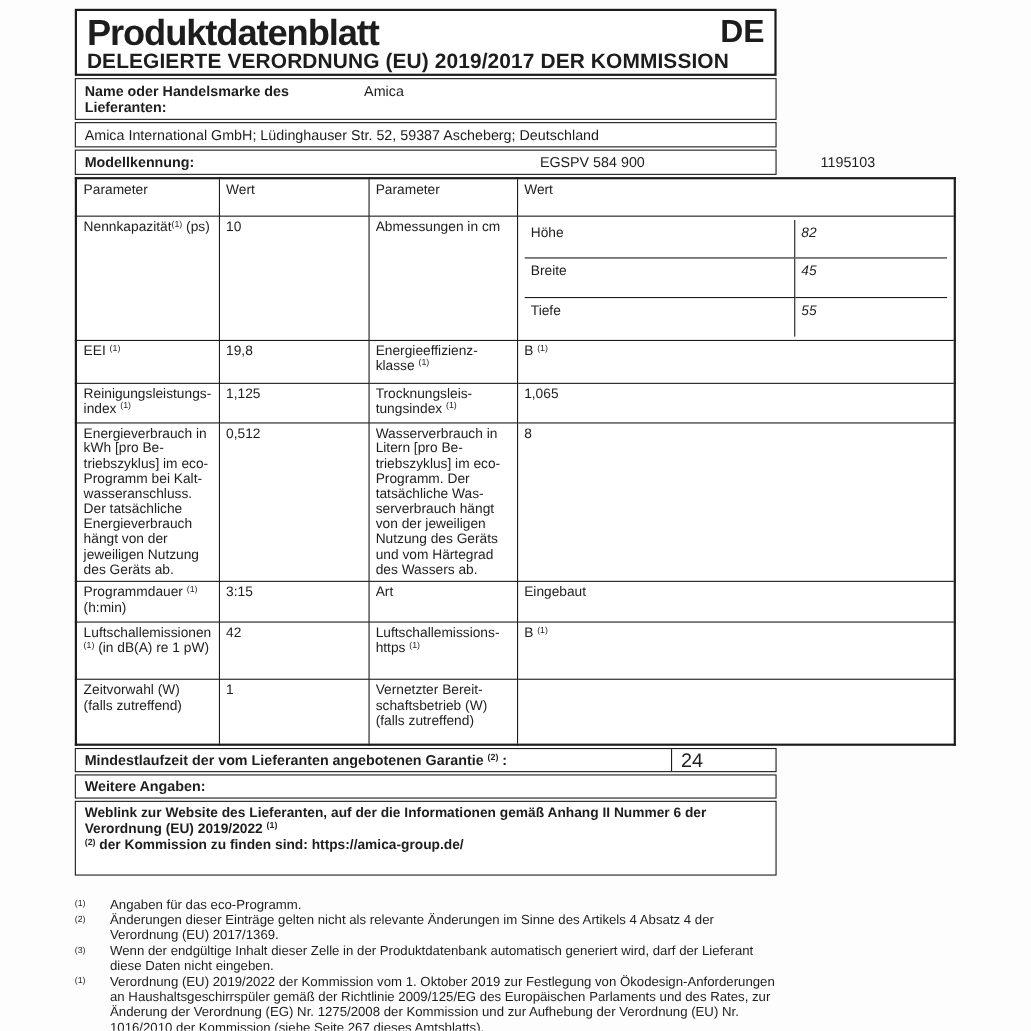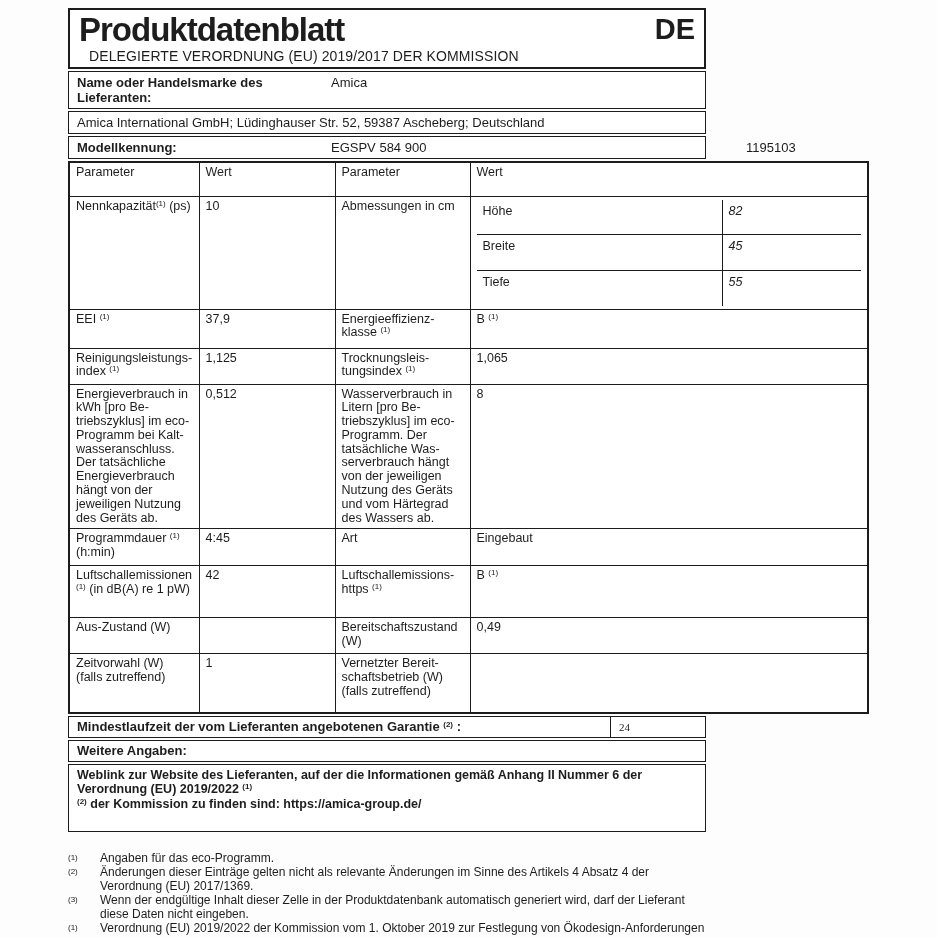--- a/index.html
+++ b/index.html
@@ -10,27 +10,27 @@
     -webkit-font-smoothing:antialiased;
   }
   .sheet{position:absolute;left:68px;top:8px;width:638px;}
   .box{border:2px solid #1c1c1c;margin-top:2px;background:#fff;box-sizing:border-box;}
 
   
   .title-box{padding:1px 9px 3px 9px;margin-top:0;}
   .title-row{display:flex;justify-content:space-between;align-items:flex-start;}
   .doc-title{margin:0;font-size:33px;font-weight:bold;letter-spacing:-1px;line-height:38px;}
   .lang-badge{font-size:29px;font-weight:bold;line-height:36px;}
-  .doc-subtitle{font-size:14px;font-weight:normal;letter-spacing:.1px;line-height:15px;margin-left:10px;}
+  .doc-subtitle{font-size:19px;font-weight:bold;letter-spacing:.1px;line-height:15px;}
 
   
   .info-row{display:flex;border-width:1.5px;padding:3px 8px;font-size:13px;line-height:15px;align-items:flex-start;}
   .info-label{font-weight:bold;width:254px;flex-shrink:0;}
   .info-value{flex:1;}
-  .info-value.w-fixed{flex:0 0 415px;}
+  .info-value.w-fixed{flex:0 0 415px;text-align:center;}
   .info-code{flex:1;}
 
   
   .section-head{border-width:1.5px;padding:3px 8px;font-size:13.5px;font-weight:bold;line-height:15px;}
 
   
   table.params{width:801px;border-collapse:collapse;margin-top:2px;background:#fff;table-layout:fixed;}
   table.params{border:2px solid #1c1c1c;}
   table.params td{
     border:1.5px solid #1c1c1c;vertical-align:top;
@@ -50,21 +50,21 @@
   table.sub td{border:none;padding:5px 6px;}
   table.sub tr{height:35px;}
   table.sub tr.mid{height:36px;}
   table.sub tr:not(:last-child) td{border-bottom:1.5px solid #1c1c1c;}
   table.sub td.sv{border-left:1.5px solid #1c1c1c;font-style:italic;}
   sup{font-size:8px;line-height:0;vertical-align:4px;letter-spacing:0;}
 
   
   .warranty-row{display:flex;border-width:1.5px;padding:0;align-items:flex-end;}
   .warranty-label{width:542px;box-sizing:border-box;border-right:1.5px solid #1c1c1c;padding:2px 8px;font-weight:bold;font-size:13px;line-height:16px;}
-  .warranty-value{flex:1;padding:2px 8px;font-size:11px;line-height:16px;font-family:Liberation Serif, serif;}
+  .warranty-value{flex:1;padding:2px 8px;font-size:18px;line-height:16px;}
   .more-info{border-width:1.5px;padding:2px 8px;font-size:13px;font-weight:bold;line-height:16px;}
   .weblink-box{border-width:1.5px;padding:3px 8px 20px 8px;font-size:12.5px;font-weight:bold;line-height:14.5px;}
 
   
   .footnotes{margin-top:19px;font-size:12px;line-height:14px;}
   .fn{display:flex;align-items:flex-start;}
   .fn-marker{width:32px;flex-shrink:0;font-size:8px;line-height:14px;padding-top:0;}
   .fn-text{flex:1;max-width:742px;}
 </style>
 </head>
@@ -134,59 +134,53 @@
                 <td>Tiefe</td>
                 <td class="sv">55</td>
               </tr>
             </tbody>
           </table>
         </td>
       </tr>
 
       <tr class="r-eei">
         <td><span>EEI </span><sup>(1)</sup></td>
-        <td>37,9</td>
+        <td>19,8</td>
         <td><span>Energieeffizienz­klasse </span><sup>(1)</sup></td>
         <td><span>B </span><sup>(1)</sup></td>
       </tr>
 
       <tr class="r-clean">
         <td><span>Reinigungsleistungs­index </span><sup>(1)</sup></td>
         <td>1,125</td>
         <td><span>Trocknungsleis­tungsindex </span><sup>(1)</sup></td>
         <td>1,065</td>
       </tr>
 
       <tr class="r-energy">
         <td>Energieverbrauch in kWh [pro Be­triebszyklus] im eco-Programm bei Kalt­wasseranschluss. Der tatsächliche Energieverbrauch hängt von der jeweiligen Nutzung des Geräts ab.</td>
         <td>0,512</td>
         <td>Wasserverbrauch in Litern [pro Be­triebszyklus] im eco-Programm. Der tatsächliche Was­serverbrauch hängt von der jeweiligen Nutzung des Geräts und vom Härtegrad des Wassers ab.</td>
         <td>8</td>
       </tr>
 
       <tr class="r-dur">
         <td><span>Programmdauer </span><sup>(1)</sup><span> (h:min)</span></td>
-        <td>4:45</td>
+        <td>3:15</td>
         <td>Art</td>
         <td>Eingebaut</td>
       </tr>
 
       <tr class="r-noise">
         <td><span>Luftschallemissio­nen </span><sup>(1)</sup><span> (in dB(A) re 1 pW)</span></td>
         <td>42</td>
         <td><span>Luftschallemissions­https </span><sup>(1)</sup></td>
         <td><span>B </span><sup>(1)</sup></td>
       </tr>
 
-      <tr class="r-off">
-        <td>Aus-Zustand (W)</td>
-        <td></td>
-        <td>Bereitschaftszu­stand (W)</td>
-        <td>0,49</td>
-      </tr>
 
       <tr class="r-delay">
         <td>Zeitvorwahl (W) (falls zutreffend)</td>
         <td>1</td>
         <td>Vernetzter Bereit­schaftsbetrieb (W) (falls zutreffend)</td>
         <td></td>
       </tr>
     </tbody>
   </table>
 

